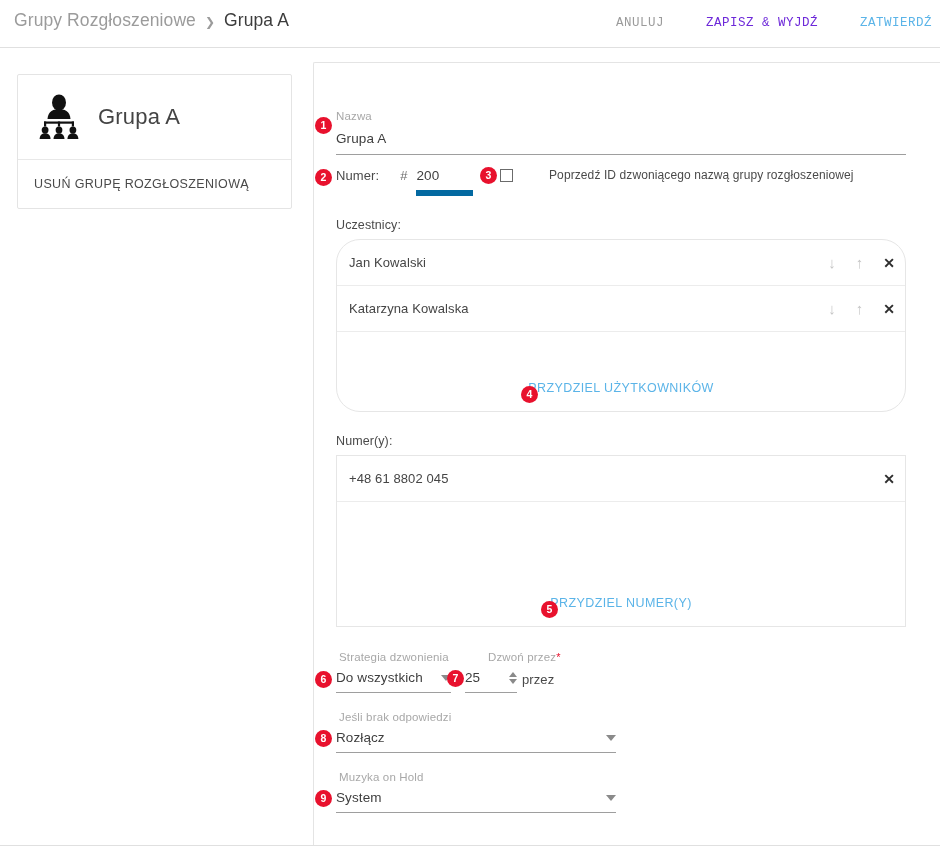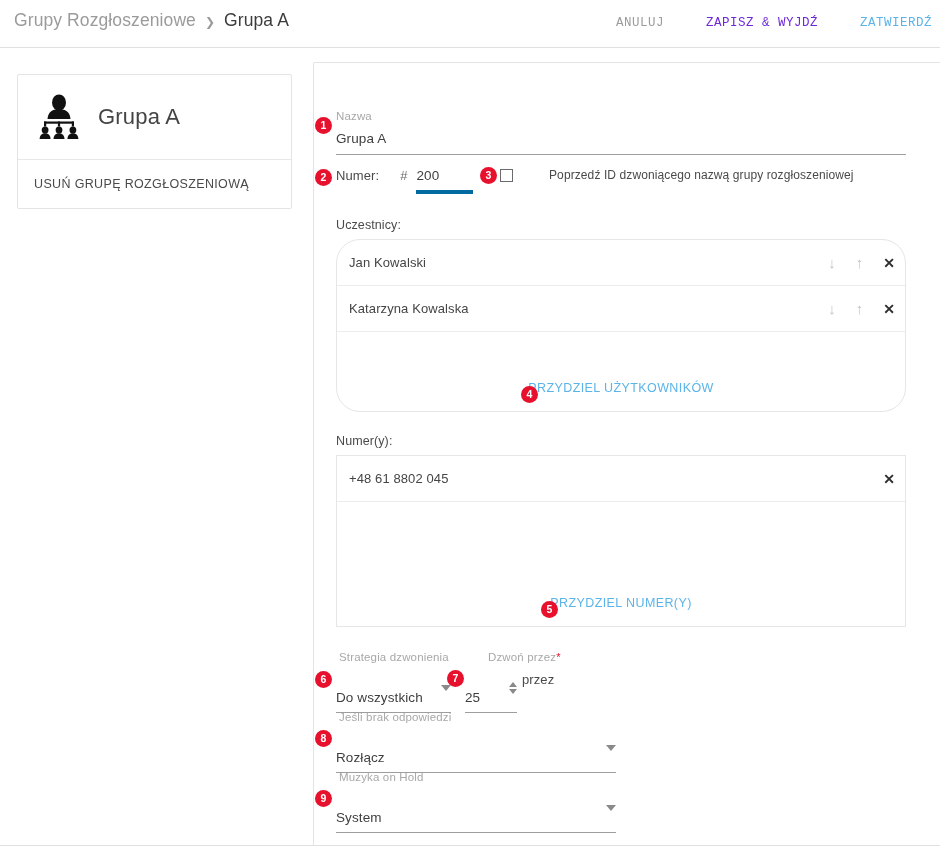--- a/index.html
+++ b/index.html
@@ -177,21 +177,21 @@
     font-size: 13px;
     color: #6d6d6d;
     margin-left: 21px;
   }
   .numer-value {
     font-size: 13.5px;
     color: #3e3e3e;
     margin-left: 9px;
     width: 57px;
     padding-bottom: 7px;
-    border-bottom: 4px solid #0369a1;
+    border-bottom: 6px solid #0369a1;
     letter-spacing: 0.1px;
   }
   .badge-2 { left: 315px; top: 169px; }
 
   .prefix-row {
     position: absolute;
     left: 500px; top: 168px;
     display: flex;
     align-items: center;
   }
@@ -288,21 +288,20 @@
     border-bottom: 1px solid #9e9e9e;
     display: flex;
     align-items: center;
     padding-bottom: 7px;
   }
   .sel-val {
     font-size: 13.5px;
     color: #3e3e3e;
     letter-spacing: 0.1px;
     flex: 1;
-    margin-top: 20px;
   }
   .caret {
     width: 0; height: 0;
     border-left: 5.5px solid transparent;
     border-right: 5.5px solid transparent;
     border-top: 6px solid #8a8a8a;
     margin-left: 8px;
     flex: none;
     cursor: pointer;
   }

